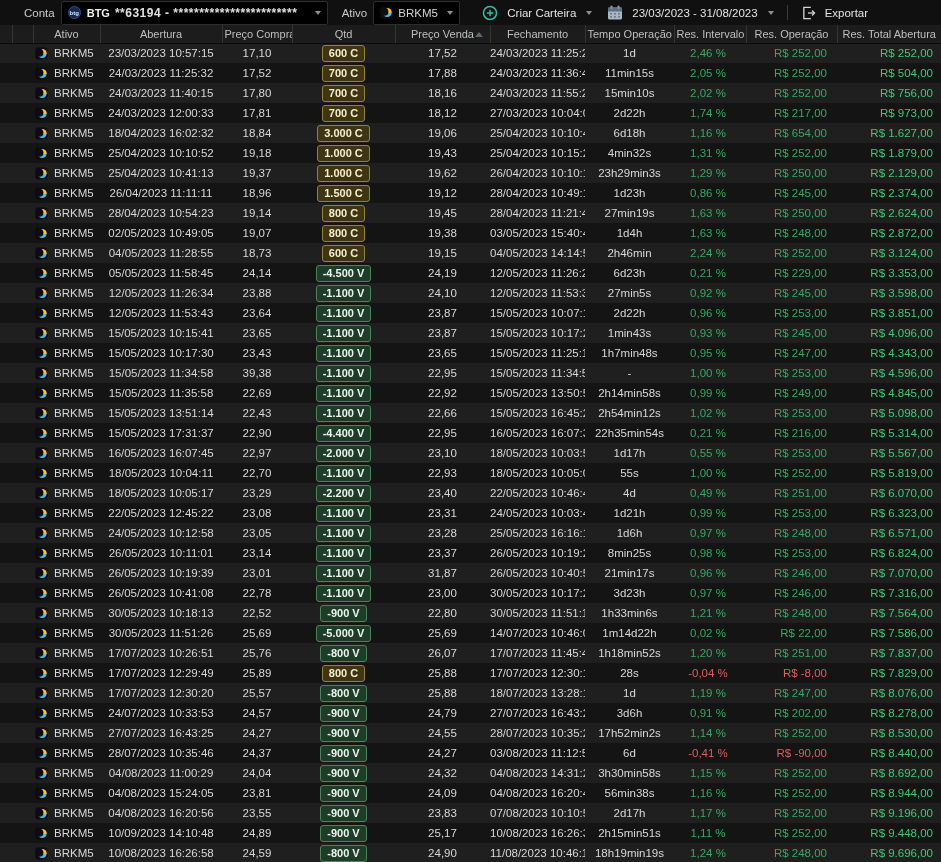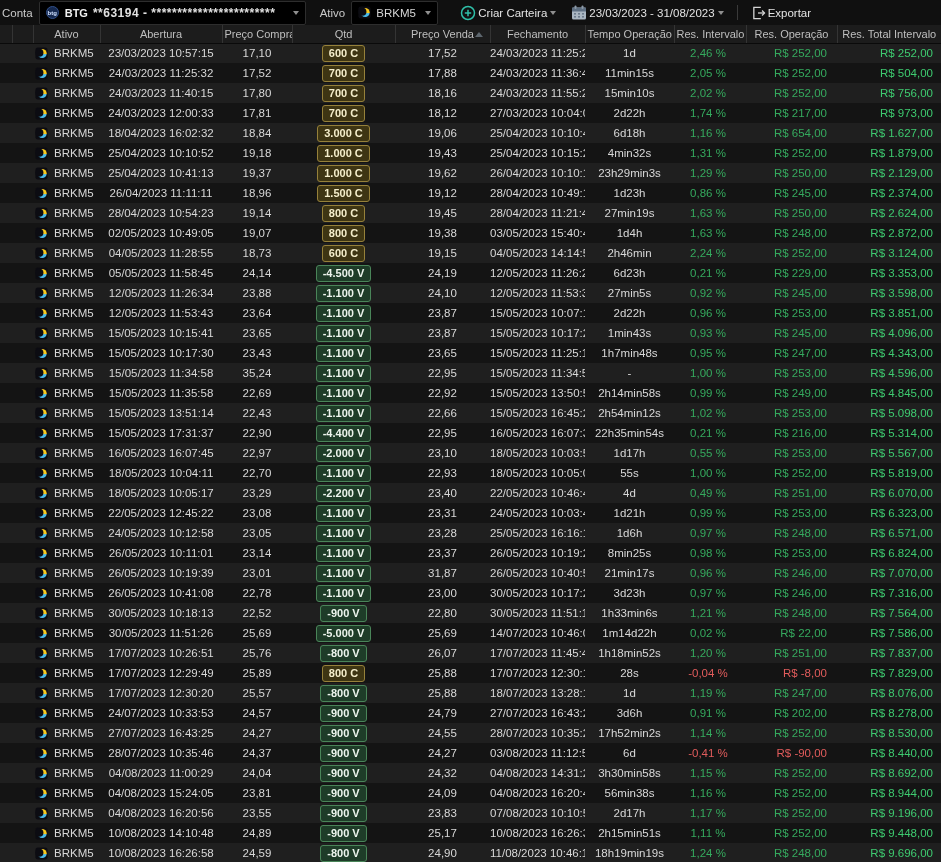--- a/index.html
+++ b/index.html
@@ -8,31 +8,31 @@
     --sell-bg:#1e3c28; --sell-border:#4a8559; --sell-text:#edf4ed;
     --teal:#2fbfa8;
   }
   *{box-sizing:border-box;}
   html,body{margin:0;padding:0;}
   body{
     width:941px;height:862px;overflow:hidden;background:#141414;
     font-family:"Liberation Sans",sans-serif;color:#d6d6d6;
   }
   
-  .toolbar{height:25px;background:#101010;display:flex;align-items:center;padding-left:2px;font-size:11.5px;}
+  .toolbar{height:25px;background:#101010;display:flex;align-items:center;padding-left:24px;font-size:11.5px;}
   .tb-label{color:#c9c9c9;margin-right:6px;}
   .select{height:24px;background:#000;border:1px solid #2d2d2d;border-radius:2px;display:flex;align-items:center;padding:0 6px;cursor:pointer;}
   .select-conta{width:267px;}
   .select-ativo{width:87px;margin-right:10px;}
   .btg-circle{width:13px;height:13px;border-radius:50%;background:#16294f;border:1px solid #31508a;color:#cfe0ff;font-size:6px;font-weight:bold;display:flex;align-items:center;justify-content:center;margin-right:6px;flex:none;}
   .broker{font-weight:bold;color:#f0f0f0;margin-right:5px;font-size:11px;}
   .masked{color:#e0e0e0;font-size:12px;letter-spacing:.5px;white-space:nowrap;overflow:hidden;font-weight:bold;}
   .caret{width:0;height:0;border-left:3.5px solid transparent;border-right:3.5px solid transparent;border-top:4px solid #8f8f8f;margin-left:auto;flex:none;}
   .caret.inline{margin-left:6px;}
-  .tb-btn{display:flex;align-items:center;gap:2px;margin-left:12px;cursor:pointer;color:#e3e3e3;white-space:nowrap;}
+  .tb-btn{display:flex;align-items:center;gap:9px;margin-left:12px;cursor:pointer;color:#e3e3e3;white-space:nowrap;}
   .tb-sep{width:1px;height:15px;background:#3a3a3a;margin:0 13px;}
   .moon{width:13px;height:13px;flex:none;margin-right:5px;}
   
   table{border-collapse:collapse;table-layout:fixed;width:941px;}
   thead th{
     background:#1c1c1c;color:#bfbfbf;font-weight:normal;font-size:11px;height:18px;
     padding:0 2px;white-space:nowrap;overflow:hidden;position:relative;cursor:pointer;
     border-bottom:1px solid #0a0a0a;
   }
   thead th:not(:last-child){border-right:1px solid #343434;}
@@ -142,21 +142,21 @@
         <th></th>
         <th class="c-ativo">Ativo</th>
         <th class="c-abertura">Abertura</th>
         <th class="c-compra">Preço Compra</th>
         <th class="c-qtd">Qtd</th>
         <th class="c-venda">Preço Venda<span class="sort-asc"></span></th>
         <th class="c-fech">Fechamento</th>
         <th class="c-tempo">Tempo Operação</th>
         <th class="c-int">Res. Intervalo</th>
         <th class="c-op">Res. Operação</th>
-        <th class="c-total">Res. Total Intervalo</th>
+        <th class="c-total">Res. Total Abertura</th>
       </tr>
     </thead>
   <tbody>
       <tr>
         <td class="c-lead"></td>
         <td class="c-lead"></td>
         <td class="c-ativo">
           <span class="ativo-wrap">
             <svg class="moon" style="margin:0" viewBox="0 0 16 16">
               <rect x="0.5" y="0.5" width="15" height="15" rx="3" fill="#0c0c12"></rect>
@@ -528,21 +528,21 @@
           <span class="ativo-wrap">
             <svg class="moon" style="margin:0" viewBox="0 0 16 16">
               <rect x="0.5" y="0.5" width="15" height="15" rx="3" fill="#0c0c12"></rect>
               <circle cx="8.8" cy="8" r="5.6" fill="url(#mg)"></circle>
               <circle cx="5.4" cy="7.1" r="5" fill="#0c0c12"></circle>
             </svg>
             <span>BRKM5</span>
           </span>
         </td>
         <td class="c-abertura">15/05/2023 11:34:58</td>
-        <td class="c-compra">35,24</td>
+        <td class="c-compra">39,38</td>
         <td class="c-qtd"><span class="badge sell">-1.100 V</span></td>
         <td class="c-venda">22,95</td>
         <td class="c-fech">15/05/2023 11:34:59</td>
         <td class="c-tempo">-</td>
         <td class="c-int pos">1,00 %</td>
         <td class="c-op pos">R$ 253,00</td>
         <td class="c-total total">R$ 4.596,00</td>
       </tr>
       <tr>
         <td class="c-lead"></td>
@@ -1056,21 +1056,21 @@
         <td class="c-ativo">
           <span class="ativo-wrap">
             <svg class="moon" style="margin:0" viewBox="0 0 16 16">
               <rect x="0.5" y="0.5" width="15" height="15" rx="3" fill="#0c0c12"></rect>
               <circle cx="8.8" cy="8" r="5.6" fill="url(#mg)"></circle>
               <circle cx="5.4" cy="7.1" r="5" fill="#0c0c12"></circle>
             </svg>
             <span>BRKM5</span>
           </span>
         </td>
-        <td class="c-abertura">10/08/2023 14:10:48</td>
+        <td class="c-abertura">10/09/2023 14:10:48</td>
         <td class="c-compra">24,89</td>
         <td class="c-qtd"><span class="badge sell">-900 V</span></td>
         <td class="c-venda">25,17</td>
         <td class="c-fech">10/08/2023 16:26:39</td>
         <td class="c-tempo">2h15min51s</td>
         <td class="c-int pos">1,11 %</td>
         <td class="c-op pos">R$ 252,00</td>
         <td class="c-total total">R$ 9.448,00</td>
       </tr>
       <tr>

